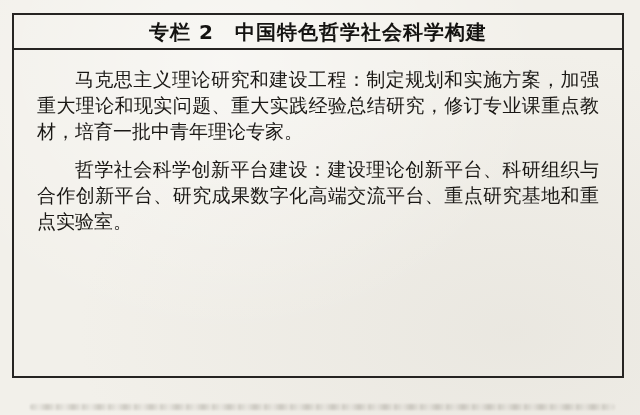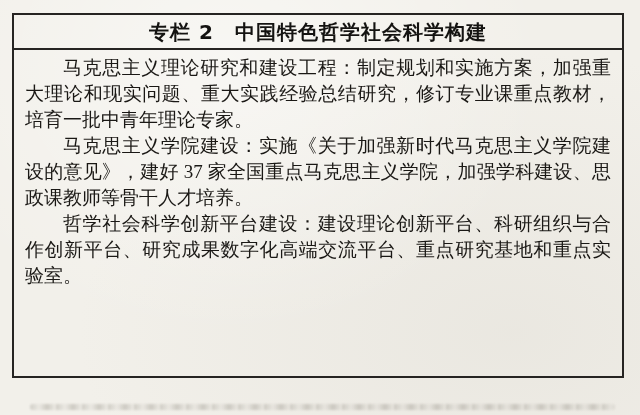--- a/index.html
+++ b/index.html
@@ -48,21 +48,21 @@
   }
   .panel-body {
     padding: 5px 11px 0 11px;
     font-size: 19px;
     line-height: 26px;
     color: #1a1815;
     text-align: justify;
     text-justify: inter-ideograph;
   }
   .panel-body p {
-    margin: 0;
+    margin: 12px;
     text-indent: 2em;
   }
   .bleed-artifact {
     position: absolute;
     left: 30px;
     top: 404px;
     width: 585px;
     height: 6px;
     background: repeating-linear-gradient(
       90deg,
@@ -76,18 +76,17 @@
   }
 </style>
 </head>
 <body>
 
 <div class="page">
   <div class="panel">
     <div class="panel-title">专栏 2　中国特色哲学社会科学构建</div>
     <div class="panel-body">
       <p>马克思主义理论研究和建设工程：制定规划和实施方案，加强重大理论和现实问题、重大实践经验总结研究，修订专业课重点教材，培育一批中青年理论专家。</p>
-      <p>马克思主义学院建设：实施《关于加强新时代马克思主义学院建设的意见》，建好 37 家全国重点马克思主义学院，加强学科建设、思政课教师等骨干人才培养。</p>
       <p>哲学社会科学创新平台建设：建设理论创新平台、科研组织与合作创新平台、研究成果数字化高端交流平台、重点研究基地和重点实验室。</p>
     </div>
   </div>
   <div class="bleed-artifact"></div>
 </div>
 
 </body></html>

